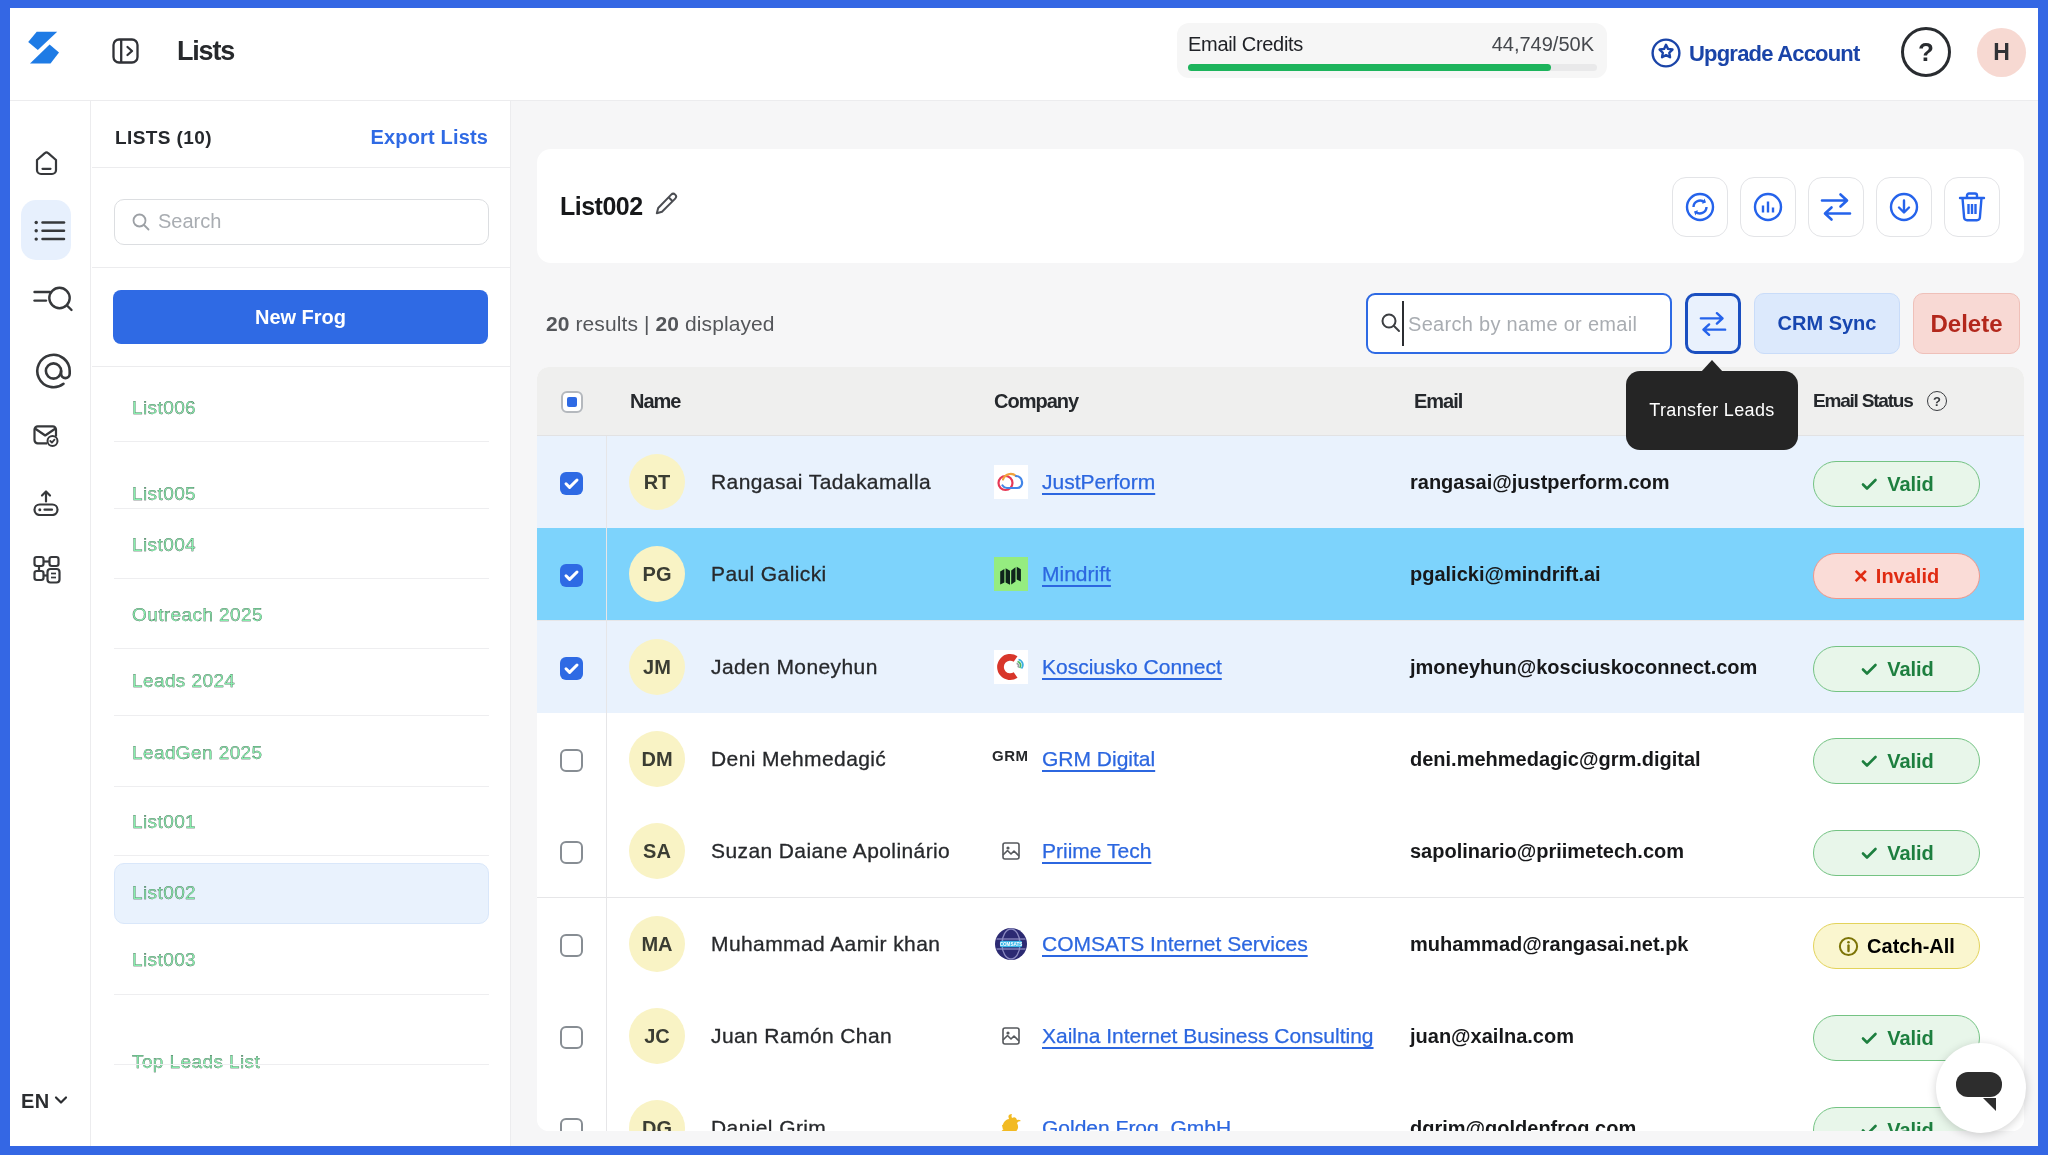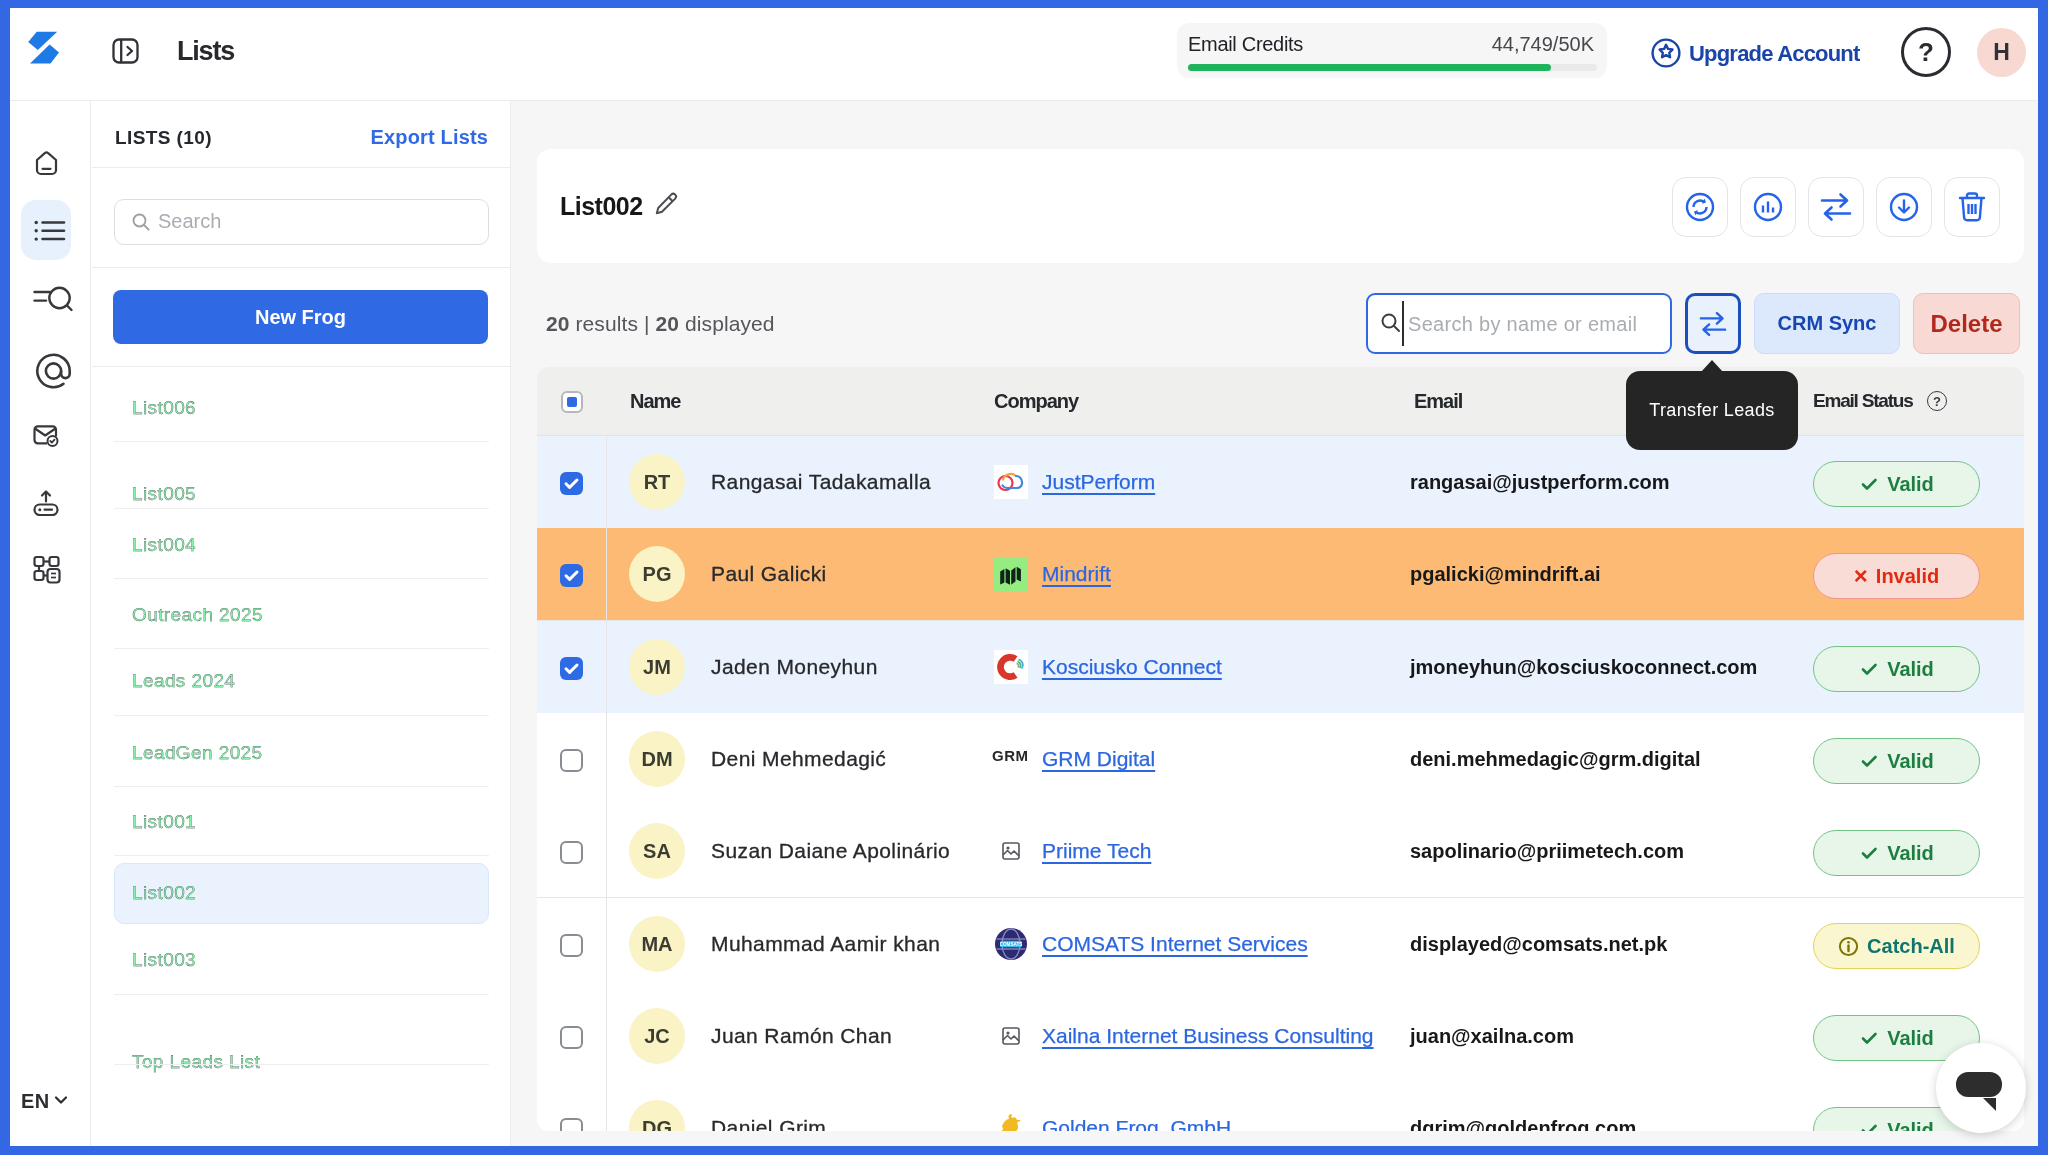--- a/index.html
+++ b/index.html
@@ -9,21 +9,21 @@
 .app { position:absolute; left:10px; top:8px; width:2028px; height:1138px; background:#f6f6f7; overflow:hidden; }
 .topbar { position:absolute; left:10px; top:8px; width:2028px; height:93px; background:#fff; border-bottom:1px solid #ececee; }
 .rail { position:absolute; left:10px; top:101px; width:81px; height:1045px; background:#fff; border-right:1px solid #ececee; }
 .lpanel { position:absolute; left:91px; top:101px; width:420px; height:1045px; background:#fff; border-right:1px solid #ececee; }
 .hdiv { position:absolute; background:#ececee; height:1px; }
 .card { position:absolute; background:#fff; border-radius:14px; }
 .listitem { position:absolute; left:23px; width:398px; font-size:19px; letter-spacing:0.4px; color:#86efac; -webkit-text-stroke:0.25px #26282b; }
 .pill { position:absolute; left:1276px; top:25px; width:167px; height:46px; border-radius:23px; font-weight:bold; font-size:20px; display:flex; align-items:center; justify-content:center; gap:8px; }
 .pill.valid { background:#e8f6ea; border:1.5px solid #74c383; color:#1d7f3f; }
 .pill.invalid { background:#fadcd7; border:1.5px solid #f0968a; color:#e02b12; }
-.pill.catch { background:#faf6cf; border:1.5px solid #e3d35b; color:#0f766e; }
+.pill.catch { background:#faf6cf; border:1.5px solid #e3d35b; color:#000000; }
 .row { position:absolute; left:0; width:1487px; height:92px; }
 .rowdiv { position:absolute; left:0; width:1487px; height:1px; background:#e6e6e8; }
 .vdiv { position:absolute; left:69px; top:0; width:1px; height:100%; background:#e6e6e8; }
 .cbx { position:absolute; left:23px; top:36px; width:23px; height:23px; border-radius:6px; }
 .cbx.on { background:#2e6ae4; }
 .cbx.off { background:#fff; border:2px solid #878d93; }
 .avatar { position:absolute; left:92px; top:18px; width:56px; height:56px; border-radius:50%; background:#f9f3c5; color:#3b3d33; font-weight:bold; font-size:20px; display:flex; align-items:center; justify-content:center; }
 .pname { position:absolute; left:174px; top:0; height:92px; display:flex; align-items:center; font-size:21px; letter-spacing:0.4px; color:#27292c; -webkit-text-stroke:0.3px #27292c; }
 .clogo { position:absolute; left:457px; top:29px; width:34px; height:34px; }
 .clink { position:absolute; left:505px; top:0; height:92px; display:flex; align-items:center; font-size:21px; color:#2c67e0; -webkit-text-stroke:0.25px #2c67e0; text-decoration:underline; text-underline-offset:4px; }
@@ -234,21 +234,21 @@
         <path d="M9 14.5 a8 8 0 0 1 13 -3.5" fill="none" stroke="#f0a23c" stroke-width="2.2" stroke-linecap="round"></path>
         <path d="M22 11 a6 6 0 0 1 6 6 a5 5 0 0 1 -5 6 h-10 a5.5 5.5 0 0 1 -4.5 -2.5" fill="none" stroke="#4285e8" stroke-width="2.2" stroke-linecap="round"></path>
       </svg>
     <div class="clink">JustPerform</div>
     <div class="email">rangasai@justperform.com</div>
     <div class="pill valid"><svg width="20" height="20" viewBox="0 0 20 20" fill="none" stroke="#1d7f3f" stroke-width="2.6" stroke-linecap="round" stroke-linejoin="round">
           <path d="M4 10.5 l4 4 L16.5 6"></path>
         </svg>Valid</div>
     <div class="rowdiv" style="top:92px;"></div>
   </div>
-  <div class="row" style="top:161px;background:#fdba74;">
+  <div class="row" style="top:161px;background:#7dd3fc;">
     <div class="vdiv"></div>
     <div class="cbx on"><svg width="23" height="23" viewBox="0 0 23 23" fill="none" stroke="#fff" stroke-width="3" stroke-linecap="round" stroke-linejoin="round">
           <path d="M6 11.8 l3.6 3.6 L17 8"></path>
         </svg></div>
     <div class="avatar">PG</div>
     <div class="pname">Paul Galicki</div>
     <svg class="clogo" viewBox="0 0 34 34">
         <rect width="34" height="34" fill="#95ec80"></rect>
         <path d="M6.2 14.5 l4.2 -2.6 v13.5 l-4.2 2.2 Z" fill="#0e241b"></path>
         <path d="M11.6 11.2 l4.4 2.6 v14 l-4.4 -2.4 Z" fill="#0e241b"></path>
@@ -318,21 +318,21 @@
     <div class="pname">Muhammad Aamir khan</div>
     <svg class="clogo" viewBox="0 0 34 34">
         <circle cx="17" cy="17" r="16" fill="#2c2a72"></circle>
         <ellipse cx="17" cy="17" rx="9" ry="15" fill="none" stroke="#8b8ac0" stroke-width="1.3"></ellipse>
         <line x1="2.5" y1="12" x2="31.5" y2="12" stroke="#8b8ac0" stroke-width="1.3"></line>
         <line x1="2.5" y1="22" x2="31.5" y2="22" stroke="#8b8ac0" stroke-width="1.3"></line>
         <rect x="6" y="13.7" width="22" height="6.6" rx="1.5" fill="#39b7e8"></rect>
         <text x="17" y="18.9" font-size="4.6" font-weight="bold" fill="#fff" text-anchor="middle" font-family="Liberation Sans">COMSATS</text>
       </svg>
     <div class="clink">COMSATS Internet Services</div>
-    <div class="email">displayed@comsats.net.pk</div>
+    <div class="email">muhammad@rangasai.net.pk</div>
     <div class="pill catch"><svg width="21" height="21" viewBox="0 0 21 21" fill="none" stroke="#7c7406" stroke-width="2">
           <circle cx="10.5" cy="10.5" r="8.6"></circle>
           <line x1="10.5" y1="9.5" x2="10.5" y2="15" stroke-linecap="round" stroke-width="2.4"></line>
           <line x1="10.5" y1="6.2" x2="10.51" y2="6.2" stroke-linecap="round" stroke-width="2.6"></line>
         </svg>Catch-All</div>
     <div class="rowdiv" style="top:92px;"></div>
   </div>
   <div class="row" style="top:623px;background:#fff;">
     <div class="vdiv"></div>
     <div class="cbx off"></div>

